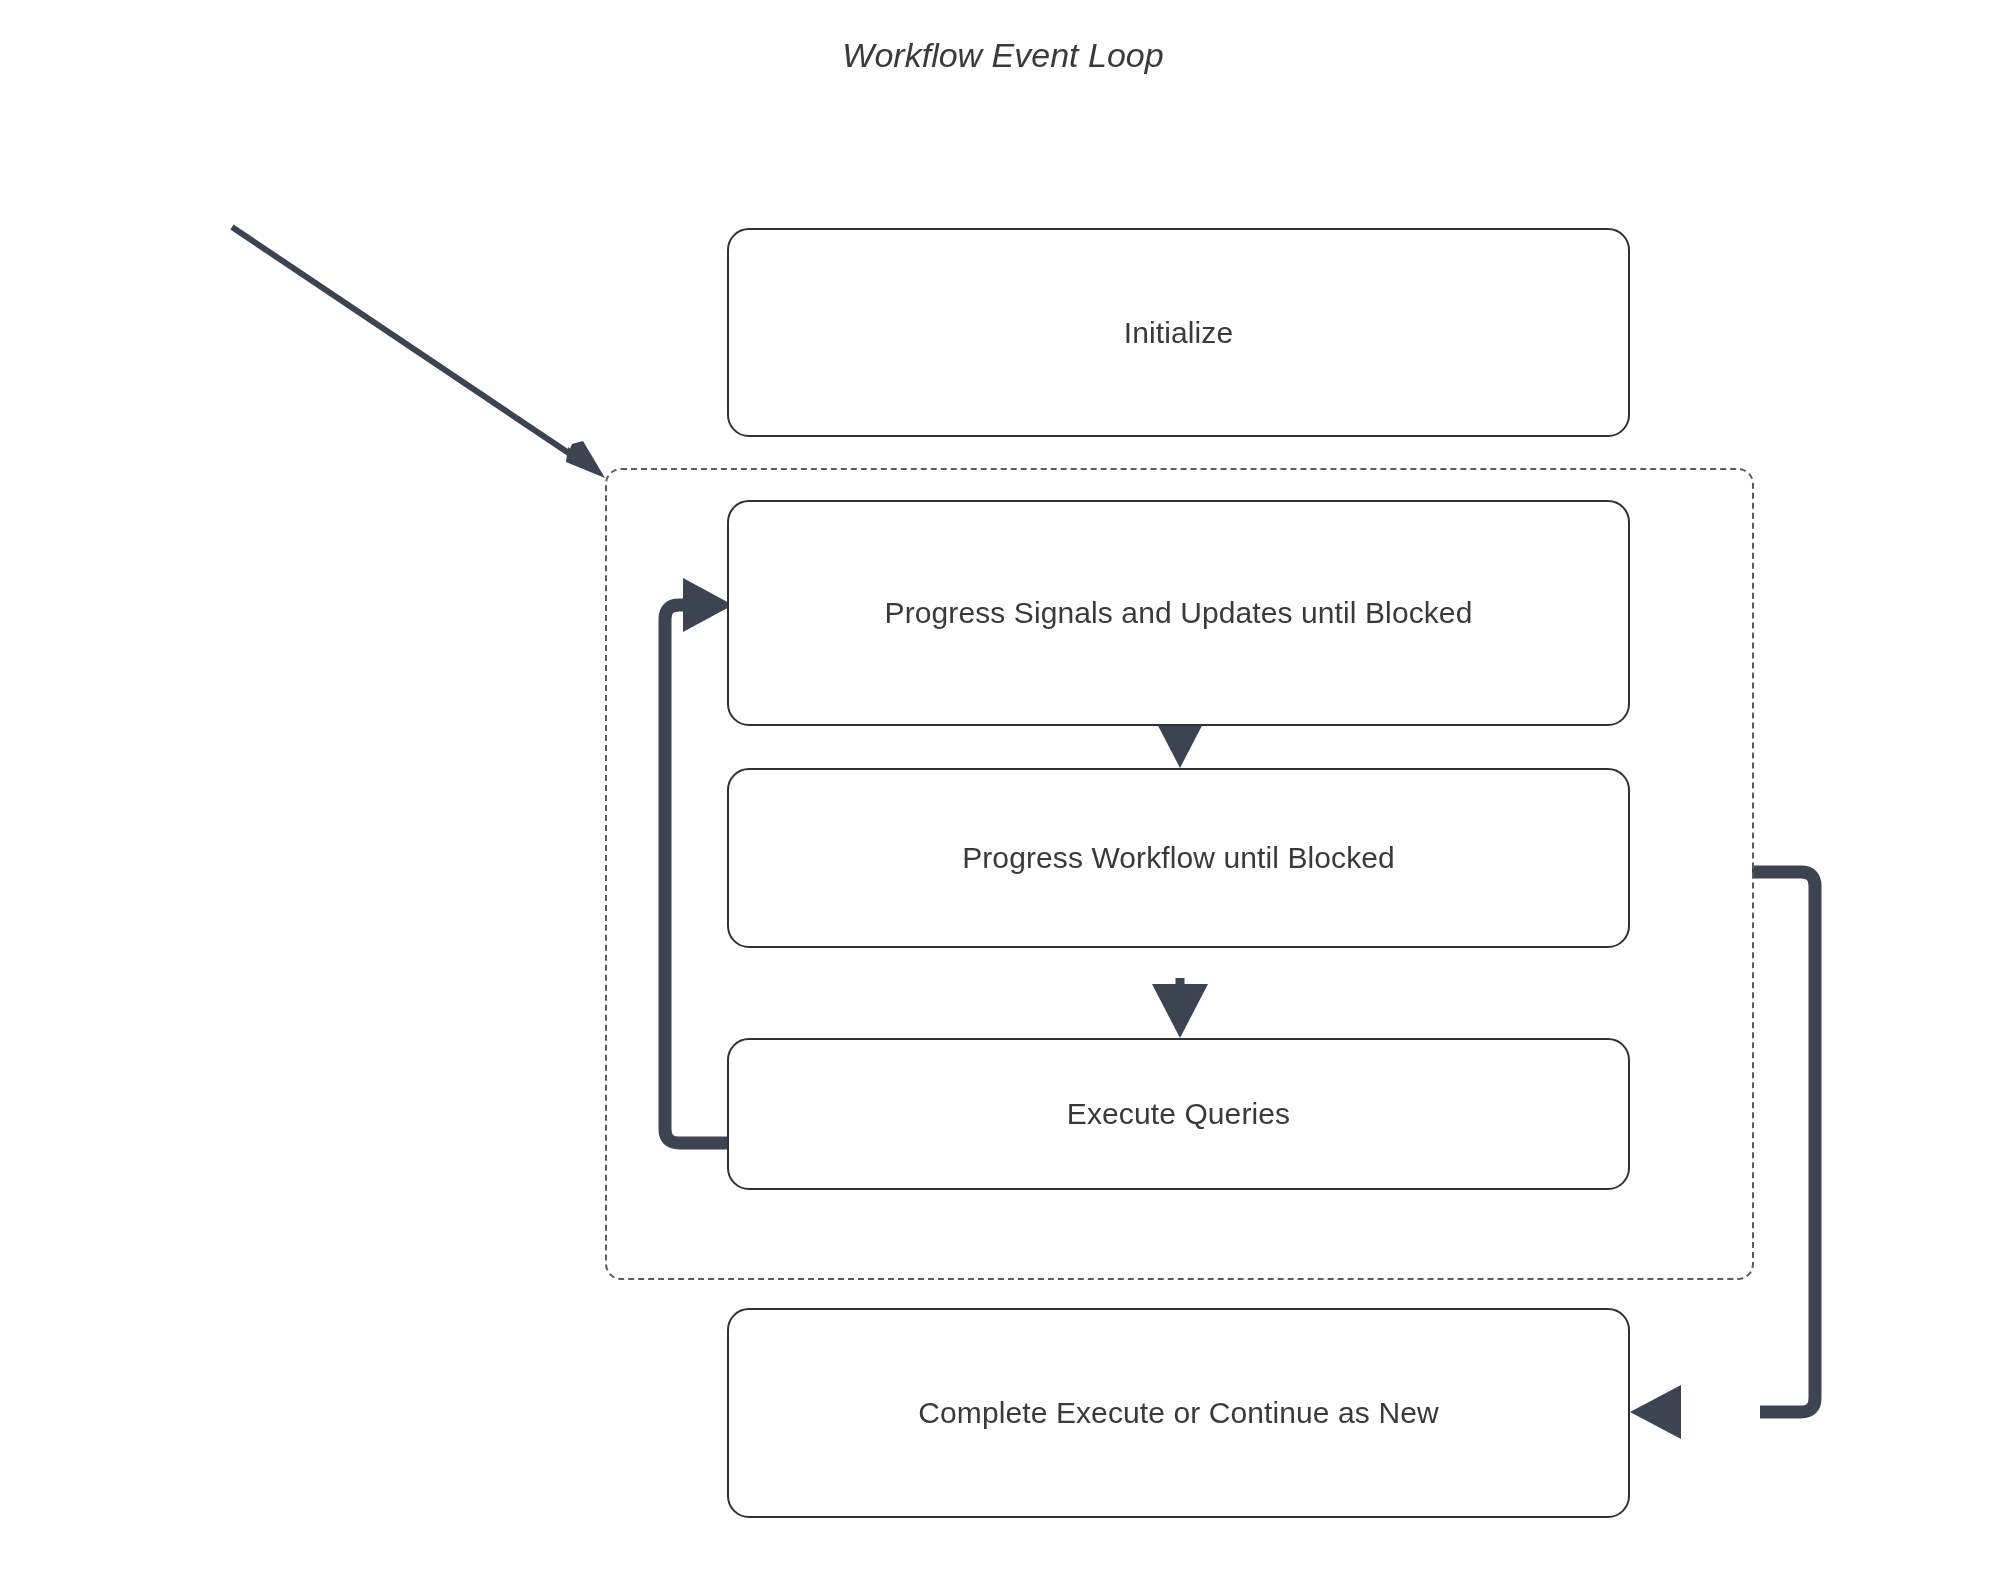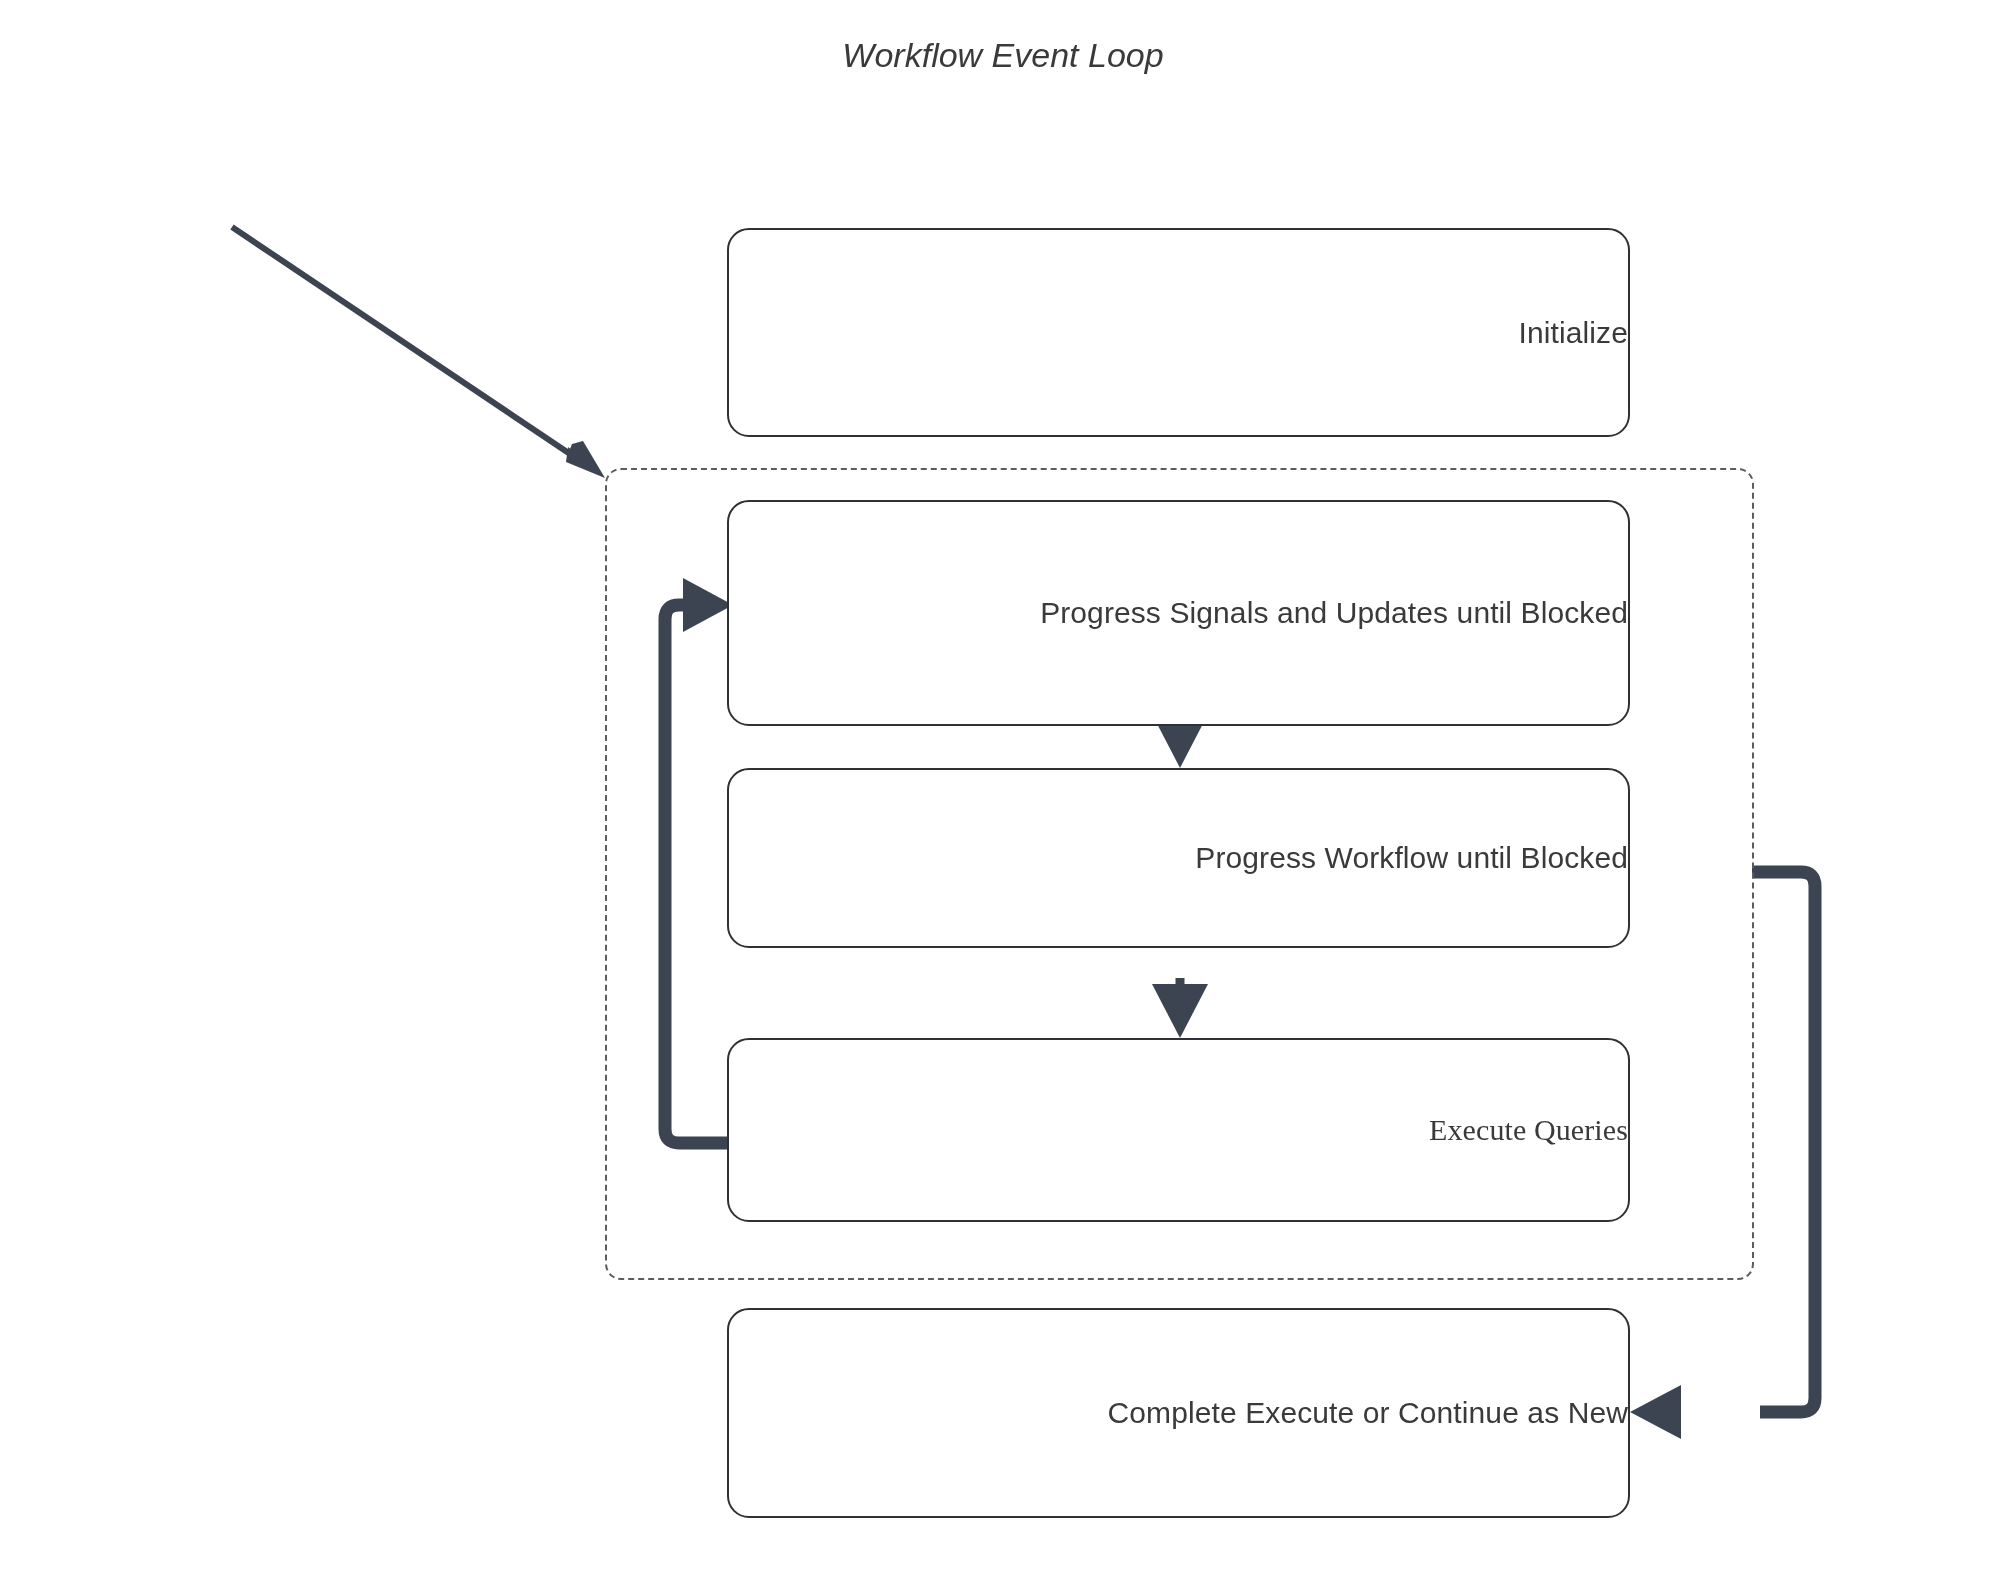--- a/index.html
+++ b/index.html
@@ -25,21 +25,21 @@
     height: 1576px;
   }
   .node-box {
     position: absolute;
     box-sizing: border-box;
     background: #ffffff;
     border: 2px solid #2f3135;
     border-radius: 22px;
     display: flex;
     align-items: center;
-    justify-content: flex-end;
+    justify-content: center;
     text-align: center;
     color: #3a3a3a;
     font-size: 30px;
     font-family: "Liberation Sans", sans-serif;
     line-height: 1.25;
     letter-spacing: 0.1px;
     z-index: 3;
   }
   .diagram-title {
     position: absolute;
@@ -125,21 +125,21 @@
   </div>
 
   <div class="node-box" style="left:727px; top:500px; width:903px; height:226px;">
     <span>Progress Signals and Updates until Blocked</span>
   </div>
 
   <div class="node-box" style="left:727px; top:768px; width:903px; height:180px;">
     <span>Progress Workflow until Blocked</span>
   </div>
 
-  <div class="node-box" style="left:727px; top:1038px; width:903px; height:184px;font-family:Liberation Serif, serif;">
+  <div class="node-box" style="left:727px; top:1038px; width:903px; height:152px;">
     <span>Execute Queries</span>
   </div>
 
   <div class="node-box" style="left:727px; top:1308px; width:903px; height:210px;">
     <span>Complete Execute or Continue as New</span>
   </div>
 
 </div>
 
 </body></html>

